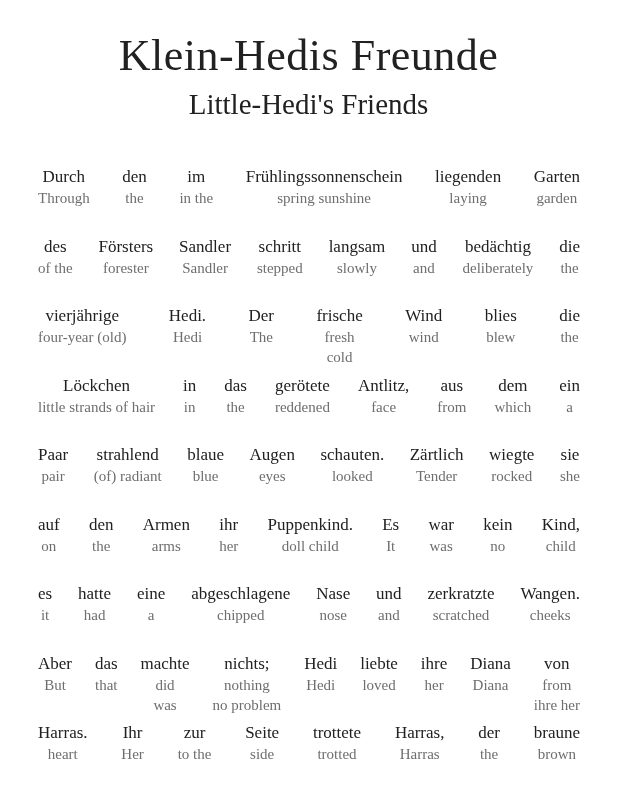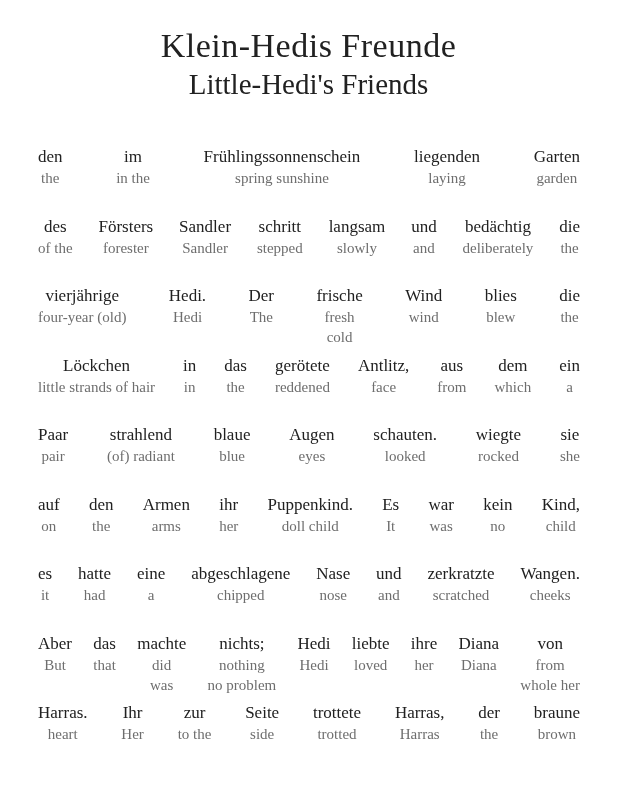--- a/index.html
+++ b/index.html
@@ -14,23 +14,23 @@
     font-family: "Liberation Serif", "DejaVu Serif", serif;
   }
   .page {
     width: 617px;
     height: 794px;
     box-sizing: border-box;
     padding-top: 26px;
     background: var(--bg, #ffffff);
   }
   .doc-title {
-    margin: 0;
+    margin: 10px;
     text-align: center;
-    font-size: 34px;
+    font-size: 44px;
     line-height: 40px;
     font-weight: 400;
     letter-spacing: 0.5px;
     color: var(--german, #212121);
   }
   .doc-subtitle {
     margin: 0;
     text-align: center;
     font-size: 29px;
     line-height: 36px;
@@ -69,20 +69,24 @@
 </head>
 <body>
 
 <div class="page">
   <h1 class="doc-title">Klein-Hedis Freunde</h1>
   <h2 class="doc-subtitle">Little-Hedi's Friends</h2>
 
   <main class="text-body">
       <div class="row">
         <div class="pair">
+          <div class="de">Durch</div>
+          <div class="en">Through</div>
+        </div>
+        <div class="pair">
           <div class="de">den</div>
           <div class="en">the</div>
         </div>
         <div class="pair">
           <div class="de">im</div>
           <div class="en">in the</div>
         </div>
         <div class="pair">
           <div class="de">Frühlingssonnenschein</div>
           <div class="en">spring sunshine</div>
@@ -210,20 +214,24 @@
         </div>
         <div class="pair">
           <div class="de">Augen</div>
           <div class="en">eyes</div>
         </div>
         <div class="pair">
           <div class="de">schauten.</div>
           <div class="en">looked</div>
         </div>
         <div class="pair">
+          <div class="de">Zärtlich</div>
+          <div class="en">Tender</div>
+        </div>
+        <div class="pair">
           <div class="de">wiegte</div>
           <div class="en">rocked</div>
         </div>
         <div class="pair">
           <div class="de">sie</div>
           <div class="en">she</div>
         </div>
       </div>
       <div class="row">
         <div class="pair">
@@ -328,21 +336,21 @@
           <div class="de">ihre</div>
           <div class="en">her</div>
         </div>
         <div class="pair">
           <div class="de">Diana</div>
           <div class="en">Diana</div>
         </div>
         <div class="pair">
           <div class="de">von</div>
           <div class="en">from</div>
-          <div class="en">whole her</div>
+          <div class="en">ihre her</div>
         </div>
       </div>
       <div class="row">
         <div class="pair">
           <div class="de">Harras.</div>
           <div class="en">heart</div>
         </div>
         <div class="pair">
           <div class="de">Ihr</div>
           <div class="en">Her</div>

